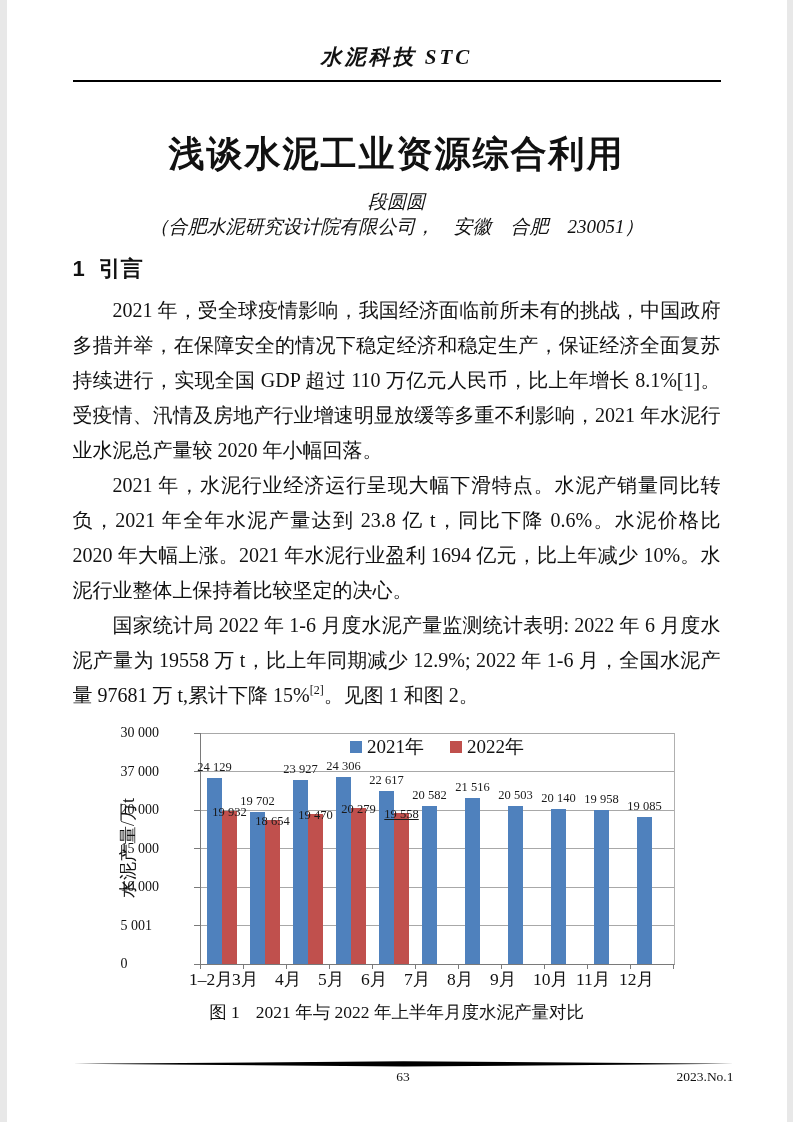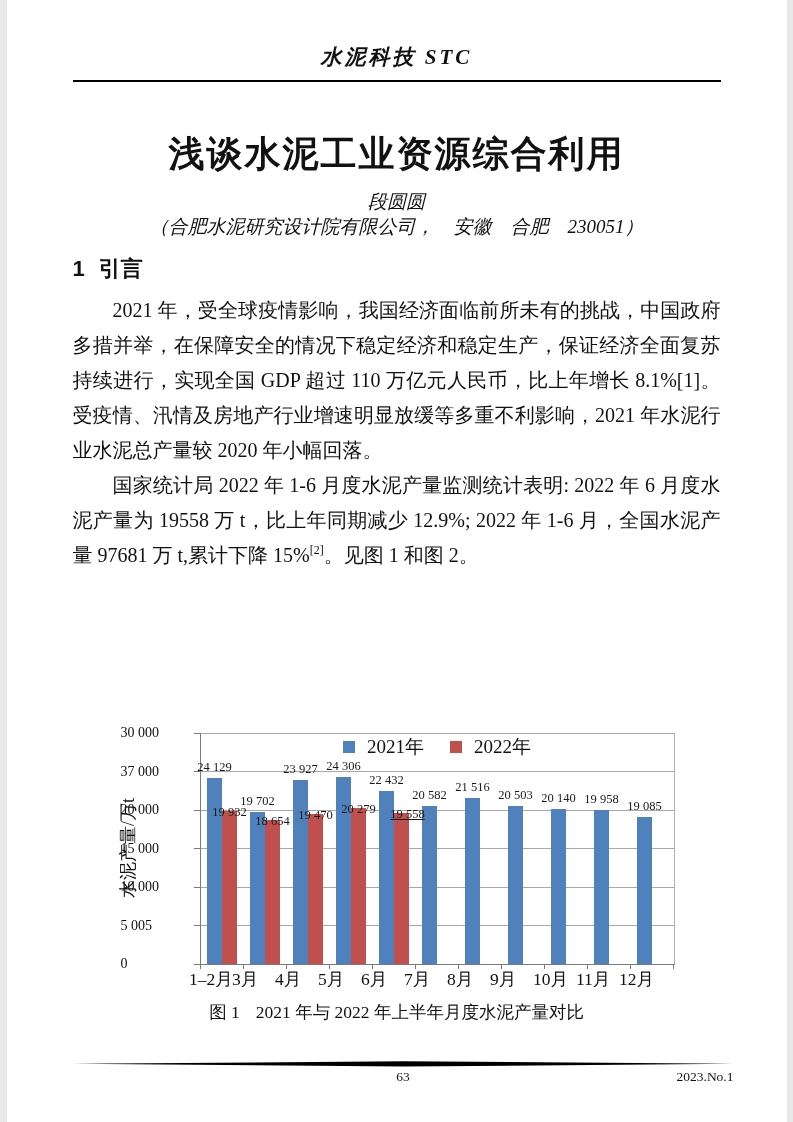--- a/index.html
+++ b/index.html
@@ -98,21 +98,21 @@
   .ylabel{
     position:absolute;left:55px;top:123px;
     transform:translate(-50%,-50%) rotate(-90deg);
     font-size:18px;white-space:nowrap;
   }
   .legend{
     position:absolute;top:3px;left:0;right:0;
     display:flex;justify-content:center;gap:26px;
     font-size:19px;line-height:22px;
   }
-  .legend-item{display:flex;align-items:center;gap:12px;}
+  .legend-item{display:flex;align-items:center;gap:5px;}
   .swatch{width:12px;height:12px;display:inline-block;}
 
   .figure-caption{
     margin-top:8px;
     text-align:center;
     font-size:17.5px;line-height:22px;
   }
   .figure-caption .cap-label{margin-right:16px;}
 
   
@@ -133,29 +133,30 @@
   <div class="article-title">浅谈水泥工业资源综合利用</div>
   <div class="author">段圆圆</div>
   <div class="affiliation">（合肥水泥研究设计院有限公司， 安徽 合肥 230051）</div>
 
   <div class="section-heading">
     <span class="sec-no">1</span><span>引言</span>
   </div>
 
   <div class="body-text">
     <p>2021 年，受全球疫情影响，我国经济面临前所未有的挑战，中国政府多措并举，在保障安全的情况下稳定经济和稳定生产，保证经济全面复苏持续进行，实现全国 GDP 超过 110 万亿元人民币，比上年增长 8.1%[1]。受疫情、汛情及房地产行业增速明显放缓等多重不利影响，2021 年水泥行业水泥总产量较 2020 年小幅回落。</p>
+    <p>2021 年，水泥行业经济运行呈现大幅下滑特点。水泥产销量同比转负，2021 年全年水泥产量达到 23.8 亿 t，同比下降 0.6%。水泥价格比 2020 年大幅上涨。2021 年水泥行业盈利 1694 亿元，比上年减少 10%。水泥行业整体上保持着比较坚定的决心。</p>
     <p><span>国家统计局 2022 年 1-6 月度水泥产量监测统计表明: 2022 年 6 月度水泥产量为 19558 万 t，比上年同期减少 12.9%; 2022 年 1-6 月，全国水泥产量 97681 万 t,累计下降 15%</span><sup class="ref">[2]</sup><span>。见图 1 和图 2。</span></p>
   </div>
 
   <div class="figure">
     <div class="chart">
       <div class="ylabel">水泥产量/万t</div>
       <div>
           <div class="ytick-label" style="top: 229px;">0</div>
-          <div class="ytick-label" style="top: 190.5px;">5 005</div>
+          <div class="ytick-label" style="top: 190.5px;">5 001</div>
           <div class="ytick-label" style="top: 152px;">10 000</div>
           <div class="ytick-label" style="top: 113.5px;">15 000</div>
           <div class="ytick-label" style="top: 75px;">20 000</div>
           <div class="ytick-label" style="top: 36.5px;">37 000</div>
           <div class="ytick-label" style="top: -2px;">30 000</div>
         </div>
       <div class="plot">
         <div class="legend">
           <div class="legend-item">
             <span class="swatch" style="background: rgb(79, 129, 189);"></span>
@@ -181,21 +182,21 @@
           <div class="ytick-mark" style="top: -0.5px;"></div>
           <div class="bar" style="left: 6.5px; width: 15px; height: 185.793px; background: rgb(79, 129, 189);"></div>
           <div class="vlabel" style="left: -18px; bottom: 188.793px;">24 129</div>
           <div class="bar" style="left: 49.5px; width: 15px; height: 151.705px; background: rgb(79, 129, 189);"></div>
           <div class="vlabel" style="left: 25px; bottom: 154.705px;">19 702</div>
           <div class="bar" style="left: 92.5px; width: 15px; height: 184.238px; background: rgb(79, 129, 189);"></div>
           <div class="vlabel" style="left: 68px; bottom: 187.238px;">23 927</div>
           <div class="bar" style="left: 135.5px; width: 15px; height: 187.156px; background: rgb(79, 129, 189);"></div>
           <div class="vlabel" style="left: 111px; bottom: 190.156px;">24 306</div>
           <div class="bar" style="left: 178.5px; width: 15px; height: 172.726px; background: rgb(79, 129, 189);"></div>
-          <div class="vlabel" style="left: 154px; bottom: 175.726px;">22 432</div>
+          <div class="vlabel" style="left: 154px; bottom: 175.726px;">22 617</div>
           <div class="bar" style="left: 221.5px; width: 15px; height: 158.481px; background: rgb(79, 129, 189);"></div>
           <div class="vlabel" style="left: 197px; bottom: 161.481px;">20 582</div>
           <div class="bar" style="left: 264.5px; width: 15px; height: 165.673px; background: rgb(79, 129, 189);"></div>
           <div class="vlabel" style="left: 240px; bottom: 168.673px;">21 516</div>
           <div class="bar" style="left: 307.5px; width: 15px; height: 157.873px; background: rgb(79, 129, 189);"></div>
           <div class="vlabel" style="left: 283px; bottom: 160.873px;">20 503</div>
           <div class="bar" style="left: 350.5px; width: 15px; height: 155.078px; background: rgb(79, 129, 189);"></div>
           <div class="vlabel" style="left: 326px; bottom: 158.078px;">20 140</div>
           <div class="bar" style="left: 393.5px; width: 15px; height: 153.677px; background: rgb(79, 129, 189);"></div>
           <div class="vlabel" style="left: 369px; bottom: 156.677px;">19 958</div>
@@ -203,21 +204,21 @@
           <div class="vlabel" style="left: 412px; bottom: 149.954px;">19 085</div>
           <div class="bar" style="left: 21.5px; width: 15px; height: 153.476px; background: rgb(192, 80, 77);"></div>
           <div class="vlabel" style="left: -3px; bottom: 144.476px;">19 932</div>
           <div class="bar" style="left: 64.5px; width: 15px; height: 143.636px; background: rgb(192, 80, 77);"></div>
           <div class="vlabel" style="left: 40px; bottom: 134.636px;">18 654</div>
           <div class="bar" style="left: 107.5px; width: 15px; height: 149.919px; background: rgb(192, 80, 77);"></div>
           <div class="vlabel" style="left: 83px; bottom: 140.919px;">19 470</div>
           <div class="bar" style="left: 150.5px; width: 15px; height: 156.148px; background: rgb(192, 80, 77);"></div>
           <div class="vlabel" style="left: 126px; bottom: 147.148px;">20 279</div>
           <div class="bar" style="left: 193.5px; width: 15px; height: 150.597px; background: rgb(192, 80, 77);"></div>
-          <div class="vlabel" style="left: 175px; bottom: 141.597px; text-decoration: underline;">19 558</div>
+          <div class="vlabel" style="left: 169px; bottom: 141.597px; text-decoration: underline;">19 558</div>
           <div class="xtick-mark" style="left: -0.5px;"></div>
           <div class="xtick-mark" style="left: 42.5px;"></div>
           <div class="xtick-mark" style="left: 85.5px;"></div>
           <div class="xtick-mark" style="left: 128.5px;"></div>
           <div class="xtick-mark" style="left: 171.5px;"></div>
           <div class="xtick-mark" style="left: 214.5px;"></div>
           <div class="xtick-mark" style="left: 257.5px;"></div>
           <div class="xtick-mark" style="left: 300.5px;"></div>
           <div class="xtick-mark" style="left: 343.5px;"></div>
           <div class="xtick-mark" style="left: 386.5px;"></div>

